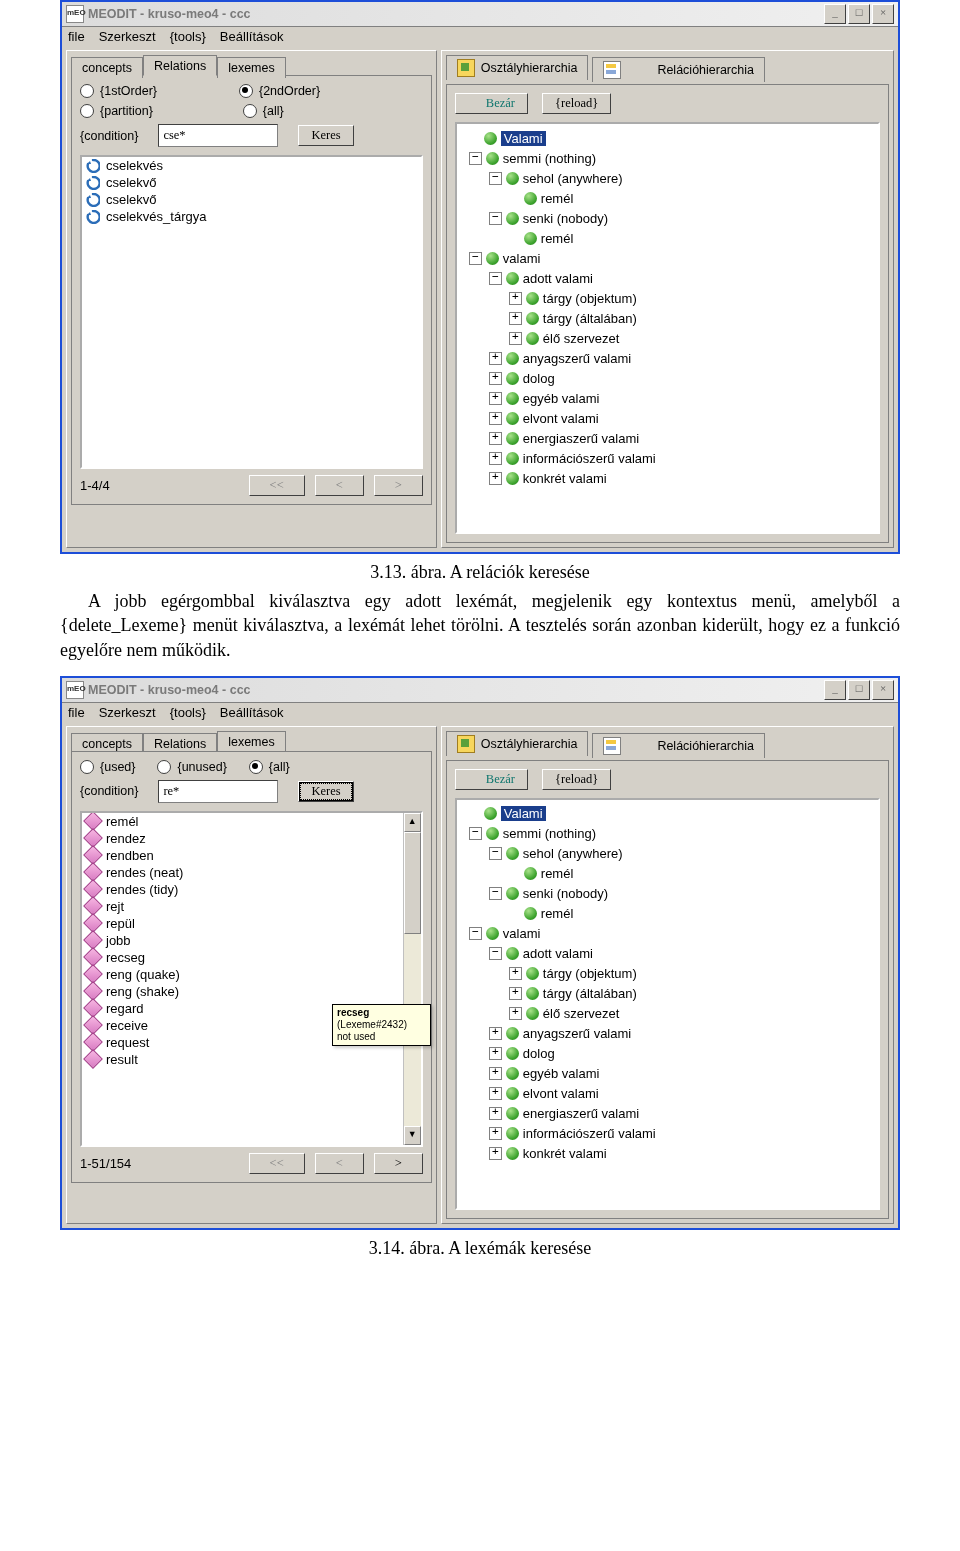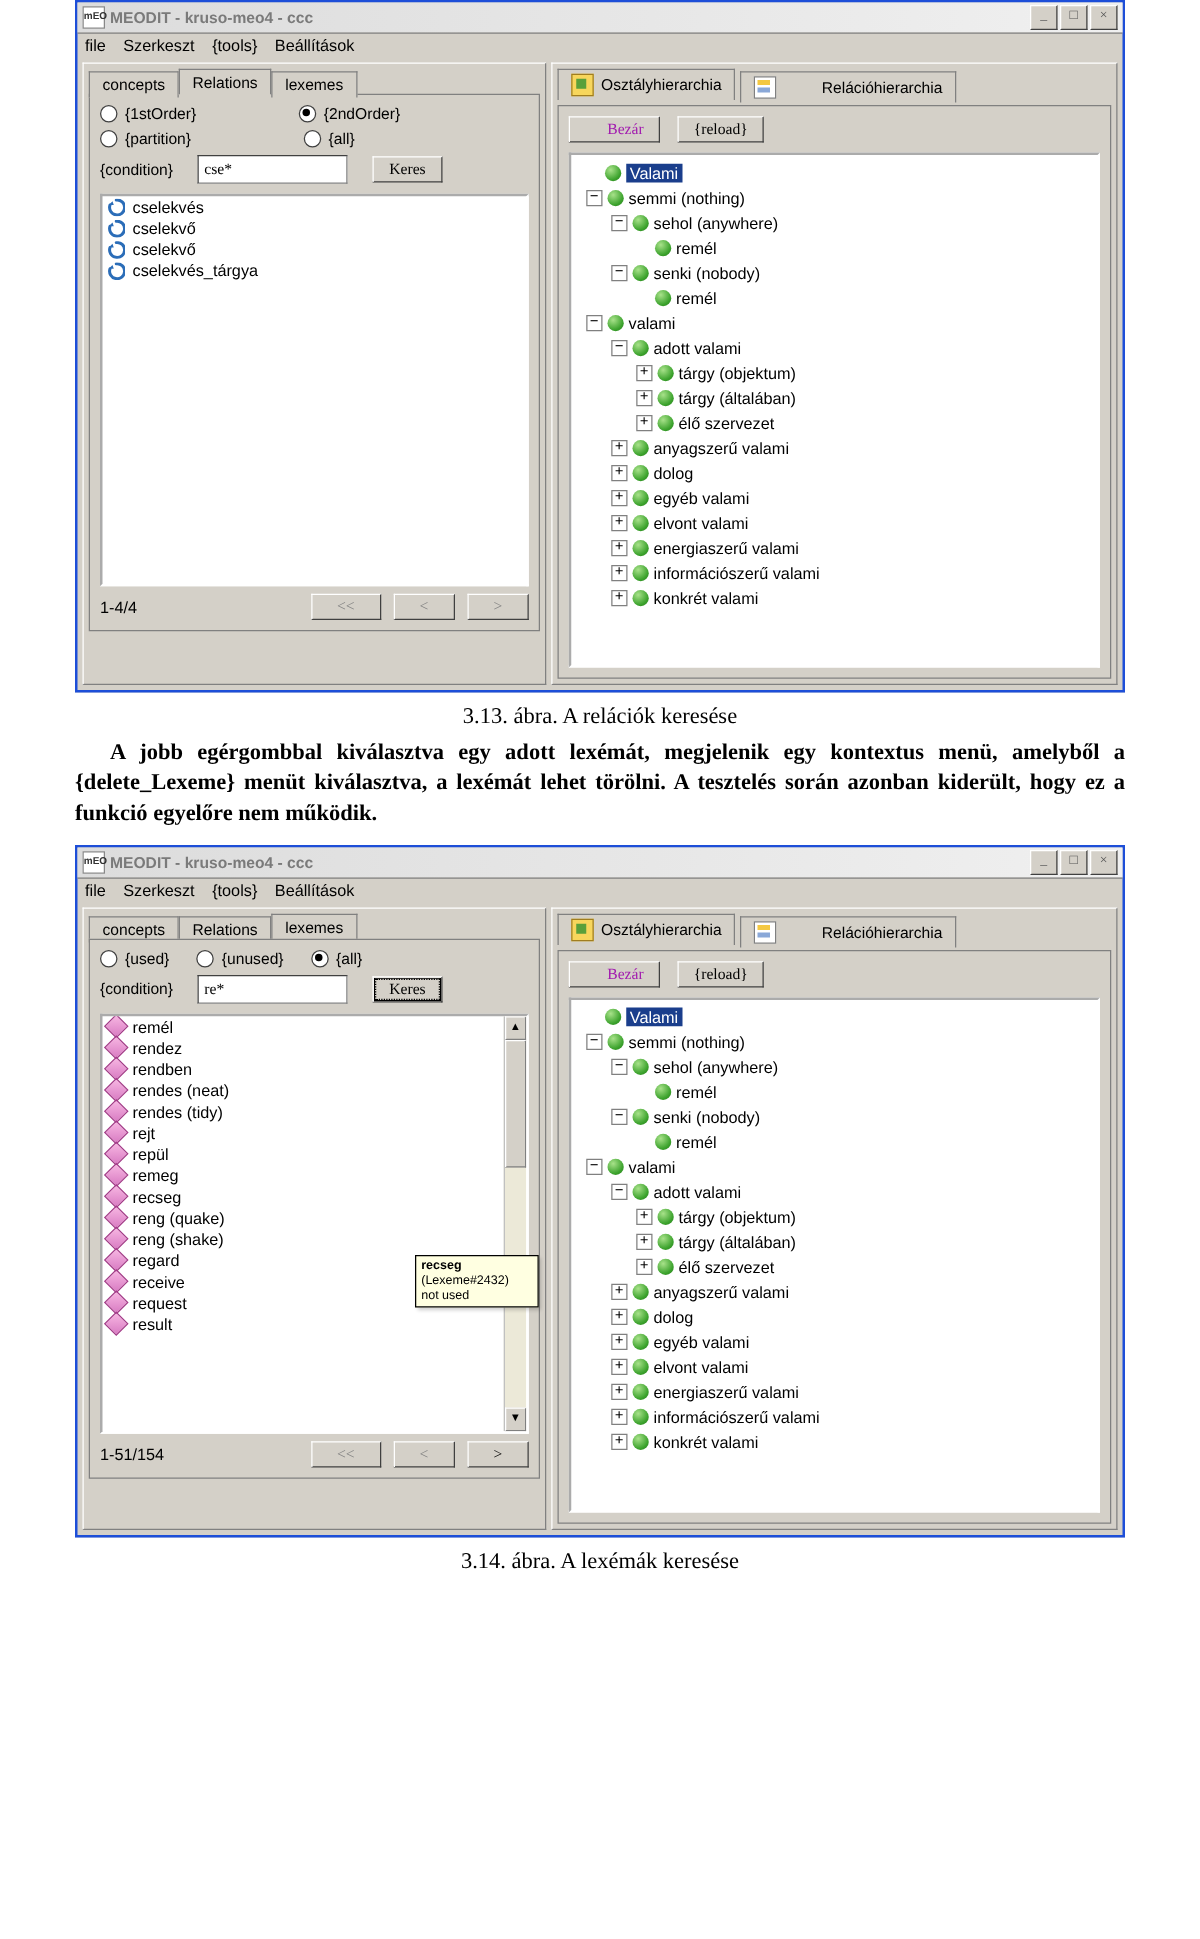--- a/index.html
+++ b/index.html
@@ -16,21 +16,20 @@
   }
   .caption {
     text-align: center;
     margin: 8px 0 4px 0;
     font-size: 18px;
   }
   .bodytext {
     text-align: justify;
     margin: 6px 0 14px 0;
     line-height: 1.35;
-    font-weight: bold;
   }
   .pagenum {
     text-align: right;
     font-size: 18px;
     margin-top: 18px;
   }
   .shot-wrap {
     display: flex;
     justify-content: center;
   }
@@ -271,21 +270,21 @@
   .right-buttons {
     border:1px solid #808080;
     padding:8px;
     background:#d4d0c8;
   }
   .right-btnrow {
     display:flex;
     gap:14px;
     margin-bottom:8px;
   }
-  .right-btnrow .btn.disabled { color:#a21caf;padding-left:30px; }
+  .right-btnrow .btn.disabled { color:#0f766e;padding-left:30px; }
   .tree {
     border:2px inset #fff;
     background:#fff;
     height:400px;
     padding:4px 4px 4px 4px;
     font-size:13px;
     overflow:hidden;
   }
   .tnode {
     display:flex;
@@ -677,21 +676,21 @@
                 <div class="listrow">
                   <span class="icn-pink"></span>
                   <span>rejt</span>
                 </div>
                 <div class="listrow">
                   <span class="icn-pink"></span>
                   <span>repül</span>
                 </div>
                 <div class="listrow">
                   <span class="icn-pink"></span>
-                  <span>remeg</span>
+                  <span>jobb</span>
                 </div>
                 <div class="listrow">
                   <span class="icn-pink"></span>
                   <span>recseg</span>
                 </div>
                 <div class="listrow">
                   <span class="icn-pink"></span>
                   <span>reng (quake)</span>
                 </div>
                 <div class="listrow">

